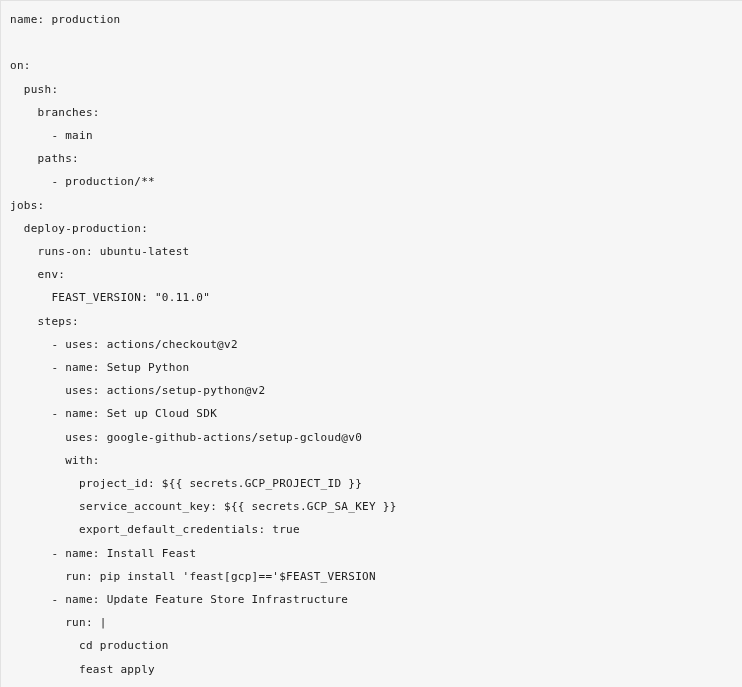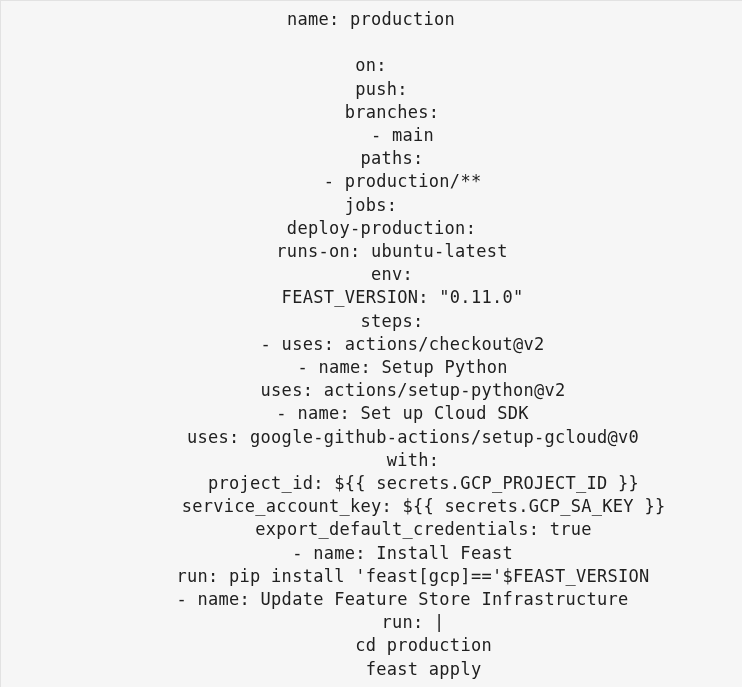--- a/index.html
+++ b/index.html
@@ -17,27 +17,26 @@
     height: 687px;
     background: #f6f6f6;
     border-top: 1px solid #e2e2e2;
     border-left: 1px solid #e2e2e2;
     overflow: hidden;
   }
   .code-block pre {
     margin: 0;
     padding: 7px 10px 0 9px;
     font-family: "DejaVu Sans Mono", "Liberation Mono", monospace;
-    font-size: 17px;
+    font-size: 11px;
     line-height: 23.2px;
     letter-spacing: 0.28px;
     color: #202020;
     white-space: pre;
     tab-size: 2;
-    text-align: center;
   }
 </style>
 </head>
 <body>
 
 <div class="code-block">
   <pre>name: production
 
 on:
   push:

